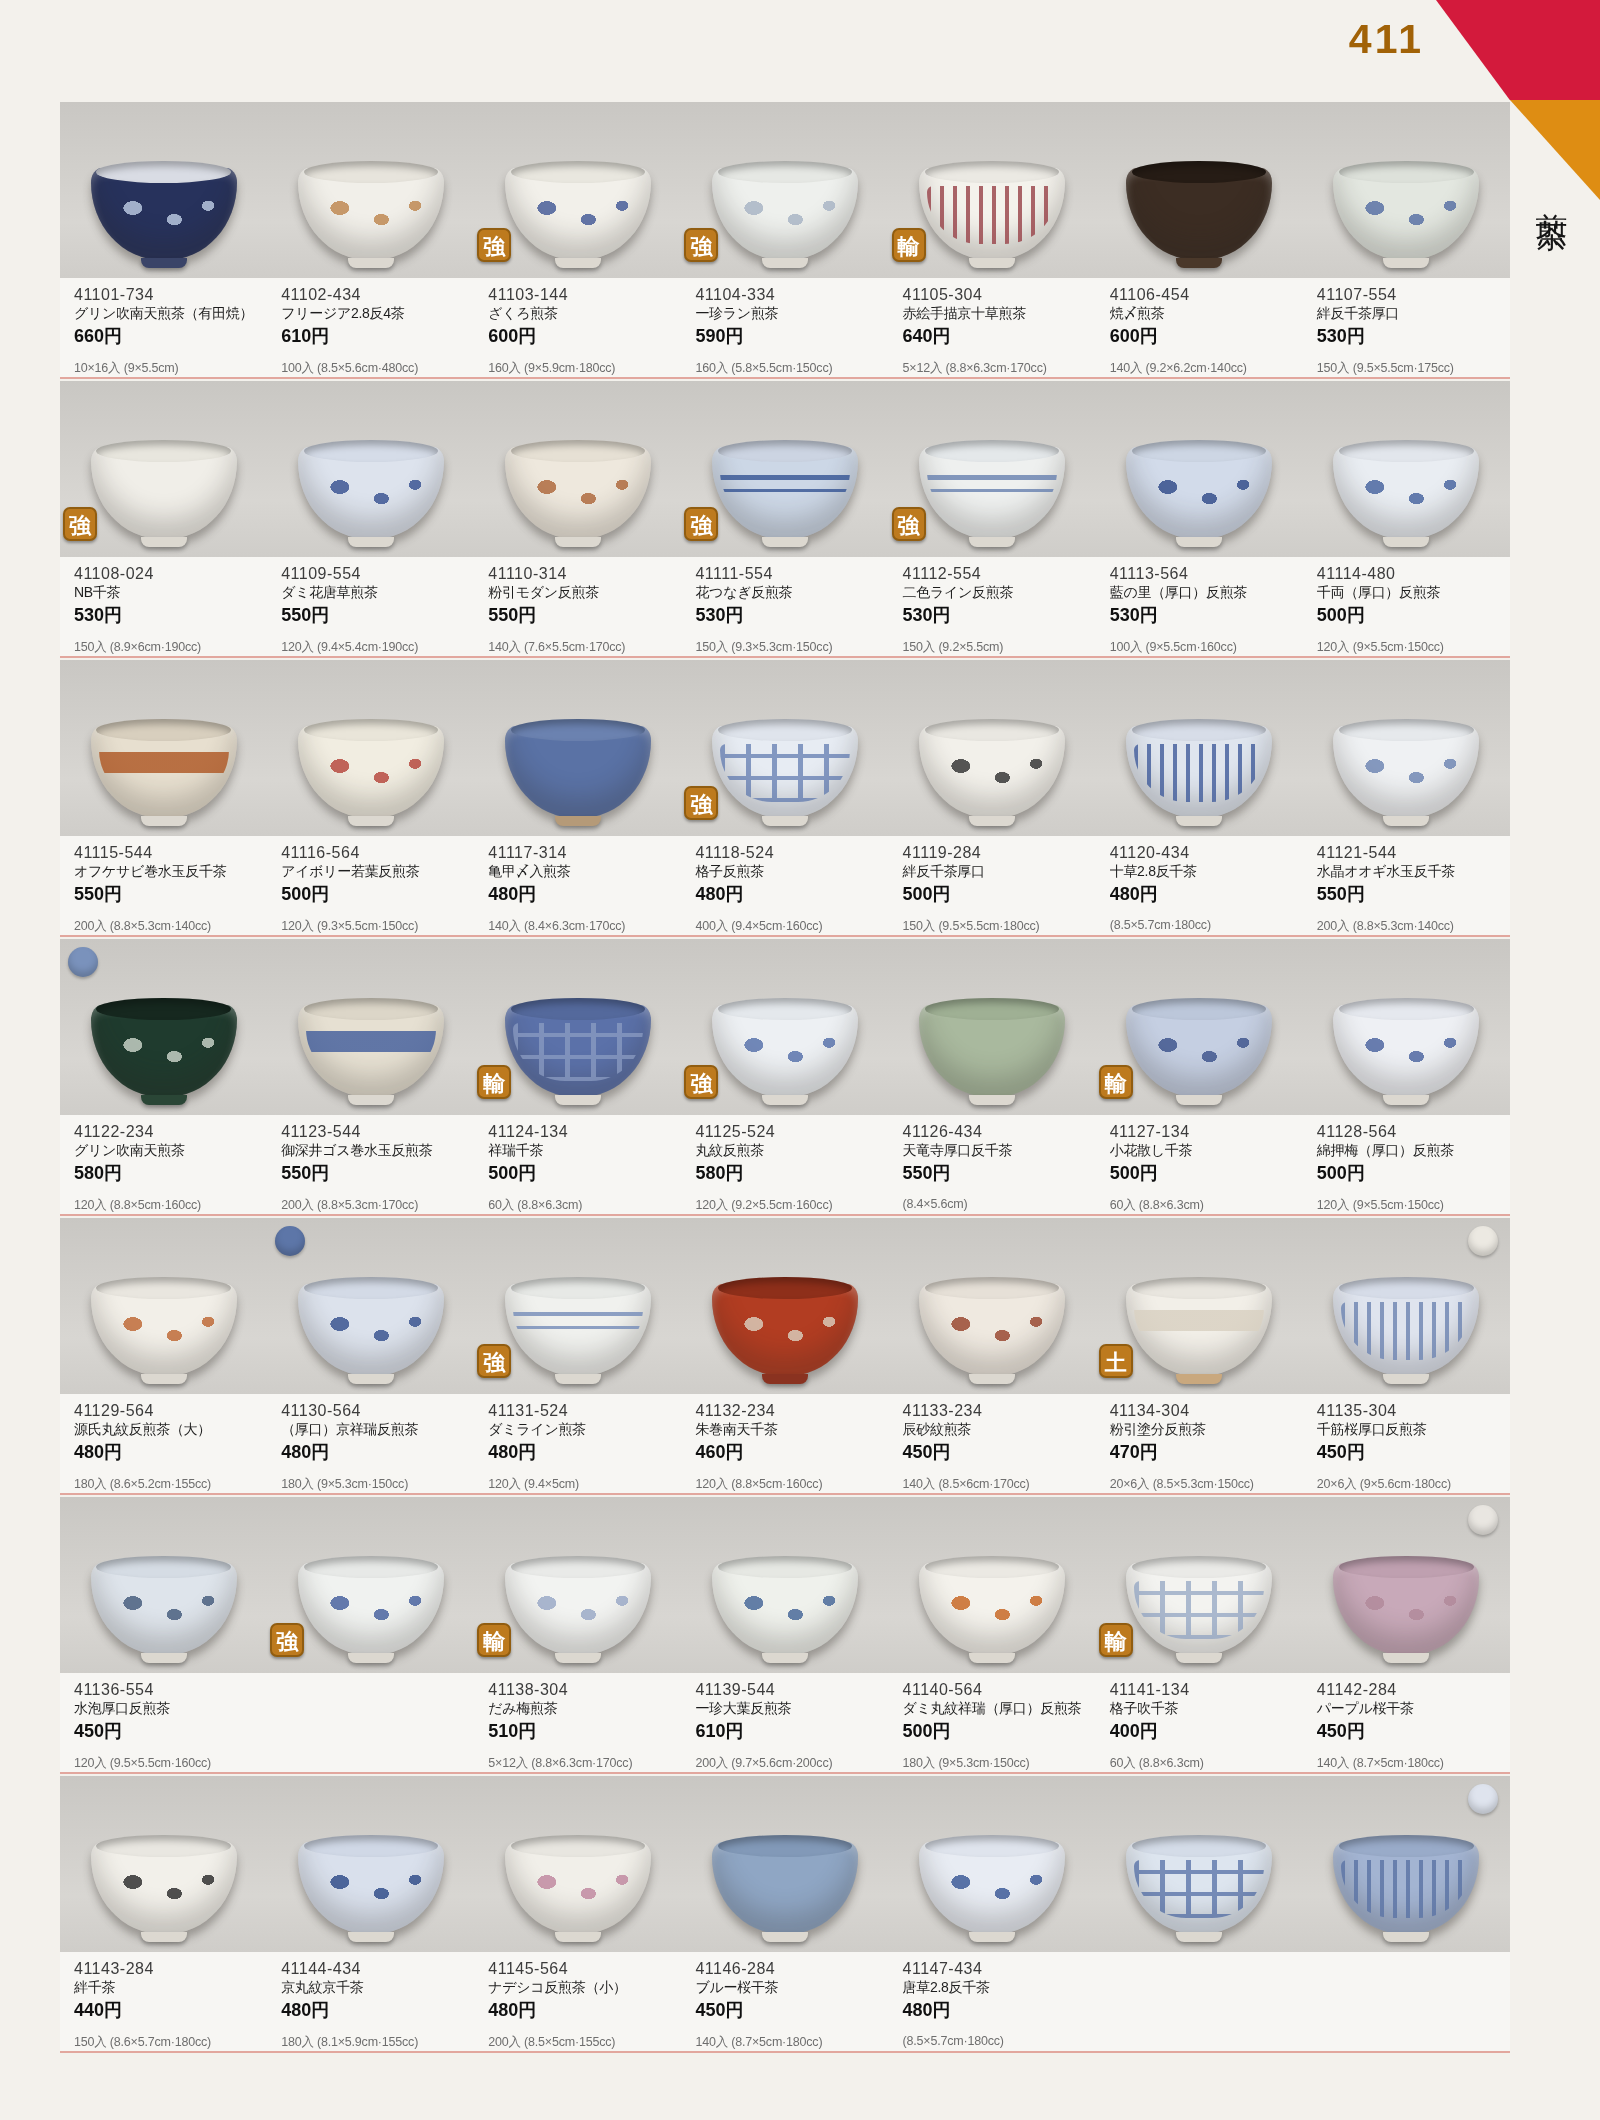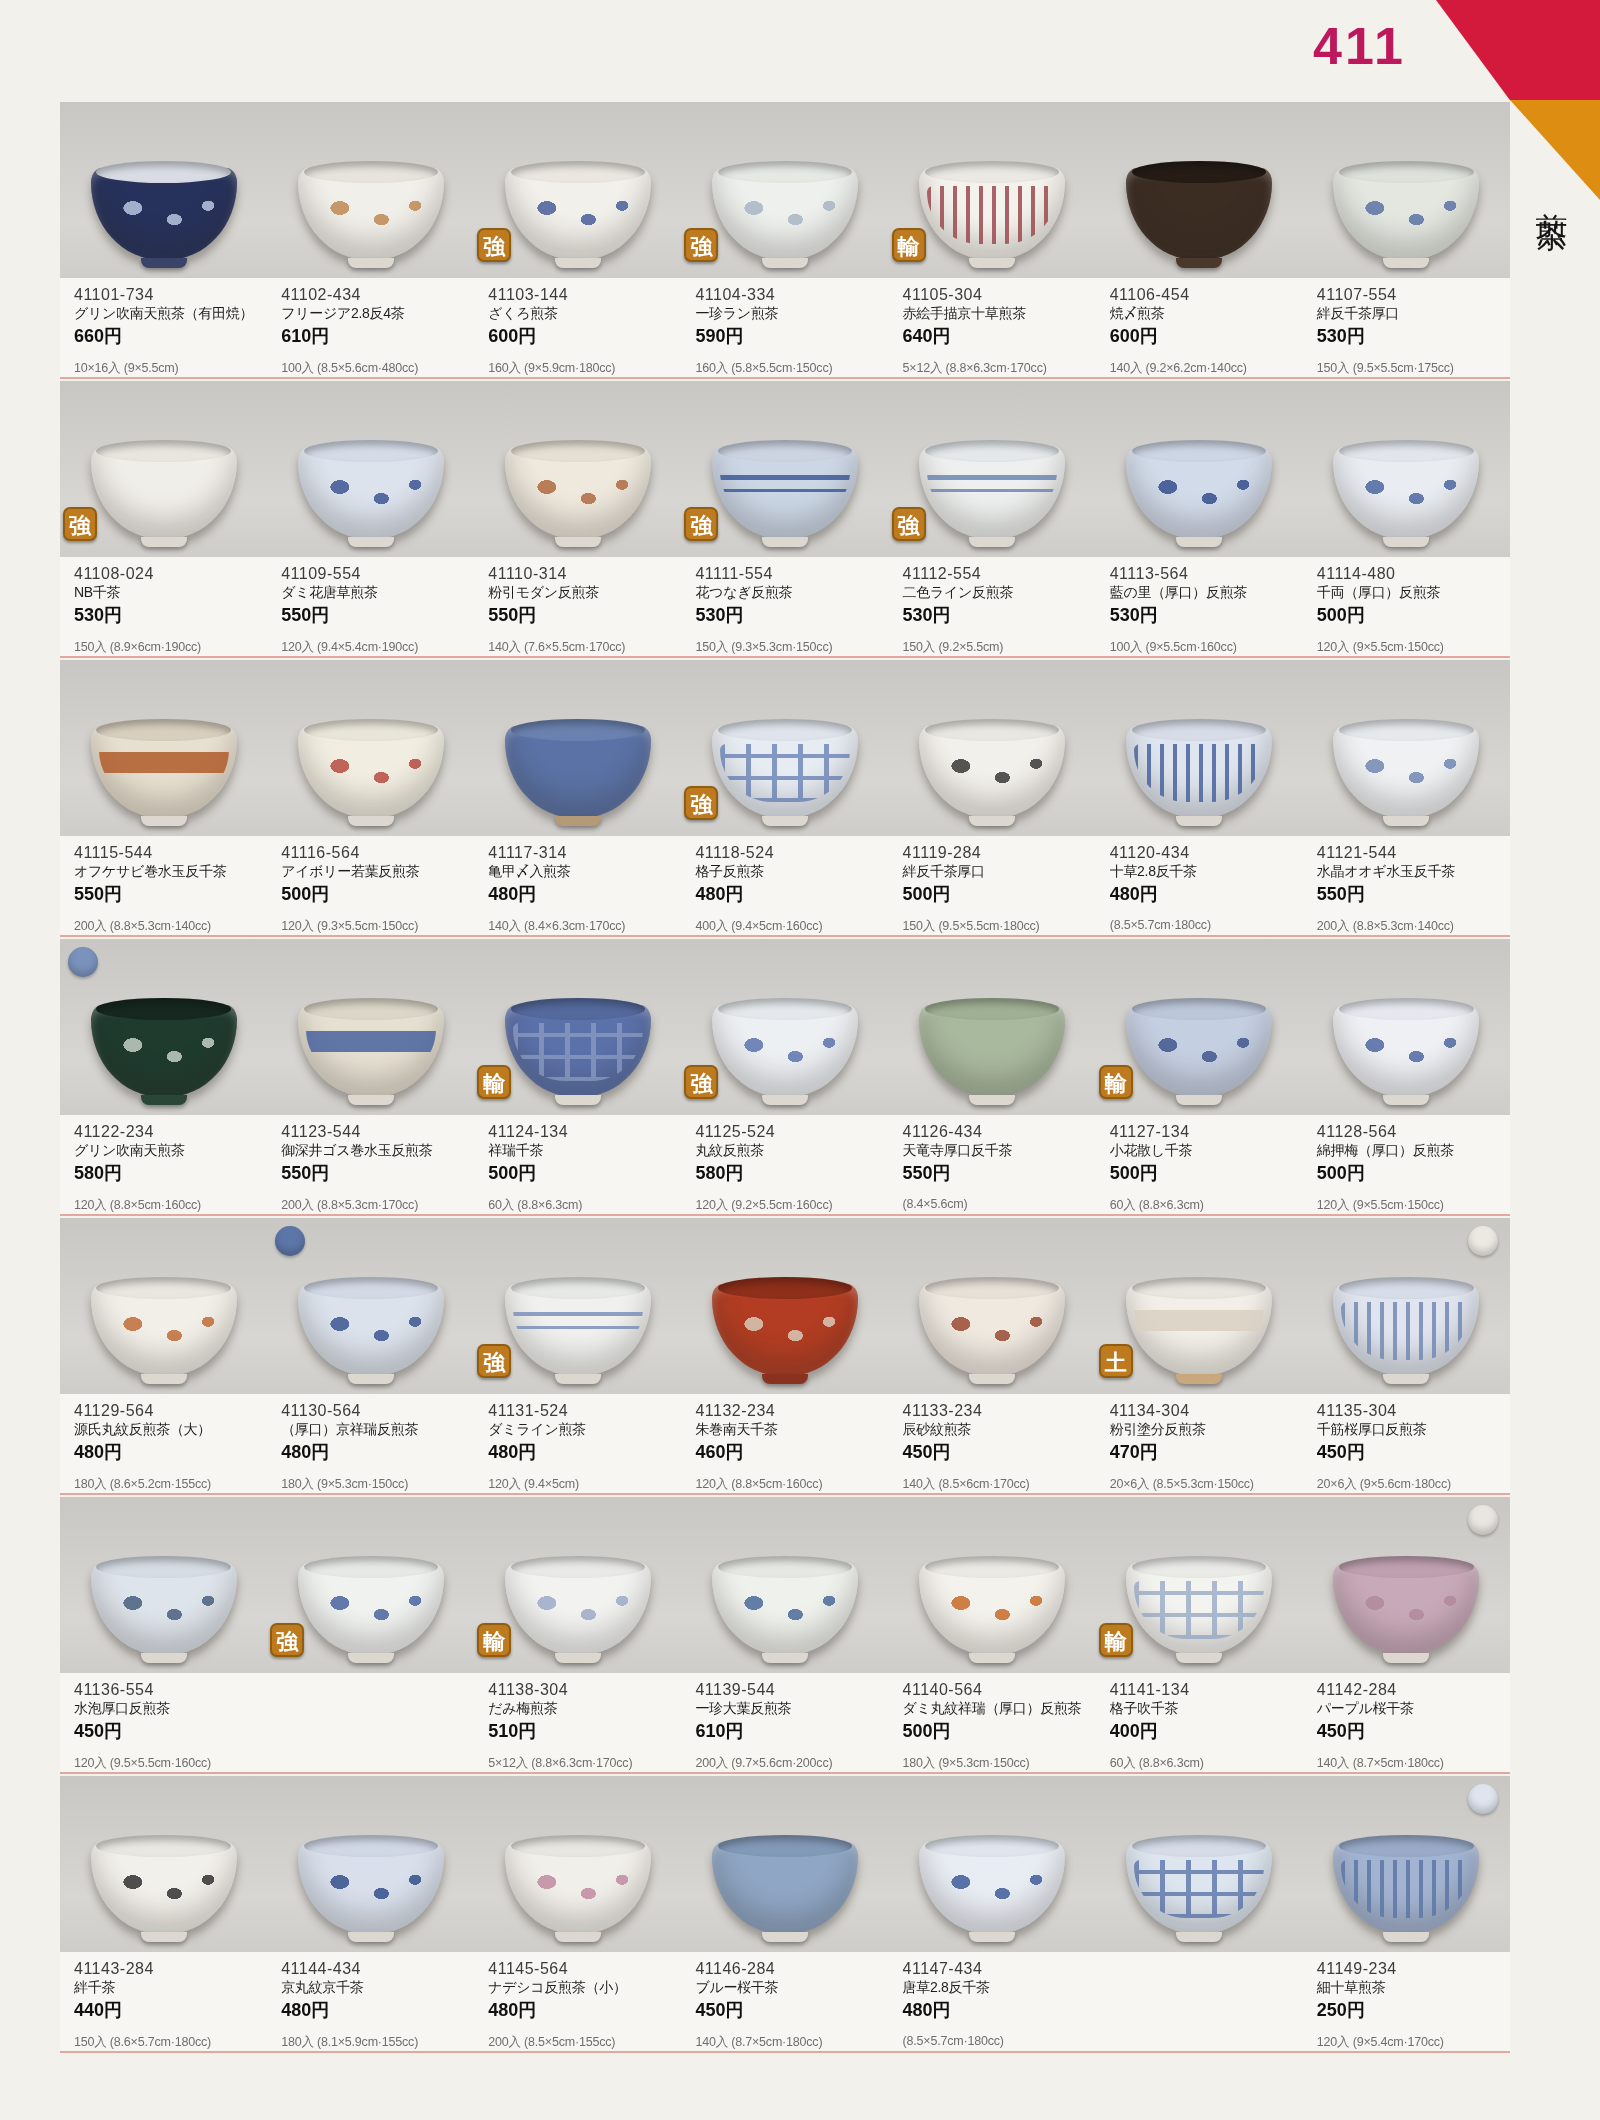--- a/index.html
+++ b/index.html
@@ -7,22 +7,22 @@
     width:1600px;height:2120px;position:relative;overflow:hidden;
     background:#f3f1ec;
     font-family:"Liberation Sans","DejaVu Sans",sans-serif;
     color:#222;
   }
   
   .corner-red{position:absolute;top:0;right:0;width:164px;height:100px;
     background:#d31a3c;clip-path:polygon(0 0,100% 0,100% 100%,45% 100%);}
   .corner-orange{position:absolute;top:100px;right:0;width:90px;height:100px;
     background:#de8d13;clip-path:polygon(0 0,100% 0,100% 100%);}
-  .page-number{position:absolute;top:16px;right:194px;
-    font-size:52px;font-weight:bold;letter-spacing:3px;color:#be185d;}
+  .page-number{position:absolute;top:16px;right:176px;
+    font-size:41px;font-weight:bold;letter-spacing:3px;color:#a16207;}
   .side-label{position:absolute;top:186px;right:26px;
     writing-mode:vertical-rl;text-orientation:upright;
     font-size:32px;letter-spacing:8px;color:#151515;}
   
   .grid{position:absolute;left:60px;top:102px;width:1450px;}
   .product-row{display:flex;border-bottom:2px solid #e2a79e;margin-bottom:2px;
     background:linear-gradient(180deg,#c9c7c3 0,#d8d6d2 120px,#cfcdc9 176px,#f7f6f3 176px,#f7f6f3 100%);}
   .product-cell{flex:1 1 0;display:flex;flex-direction:column;min-width:0;}
   .photo-area{height:176px;position:relative;display:flex;align-items:flex-end;justify-content:center;}
   .info-area{height:99px;padding:8px 4px 0 14px;box-sizing:border-box;}
@@ -817,21 +817,15 @@
   </div>
       <div class="product-cell">
     <div class="photo-area">
 
       <span class="disc disc-right" style="background: rgb(223, 228, 238);"></span>
       <div class="bowl p-stripes" style="--body: #a3b4d2; --deco: #5e76a6; --inner: #99abc9;">
         <div class="bowl-deco"></div>
         <div class="bowl-foot"></div>
       </div>
     </div>
-    <div class="info-area">
-      <div class="code">41149-234</div>
-      <div class="pname">細十草煎茶</div>
-      <div class="price">250円</div>
-      <div class="spec">120入 (9×5.4cm·170cc)</div>
-    </div>
   </div>
     </div>
   </div>
 
 </body></html>

